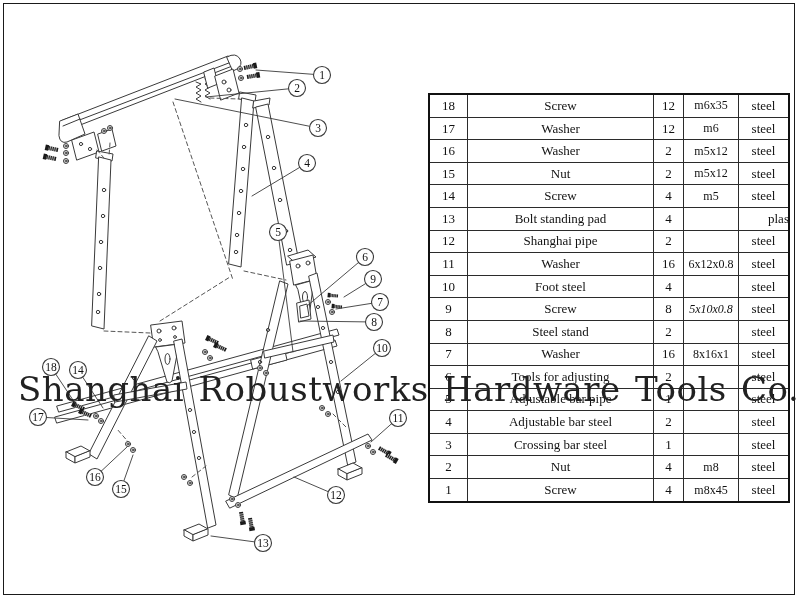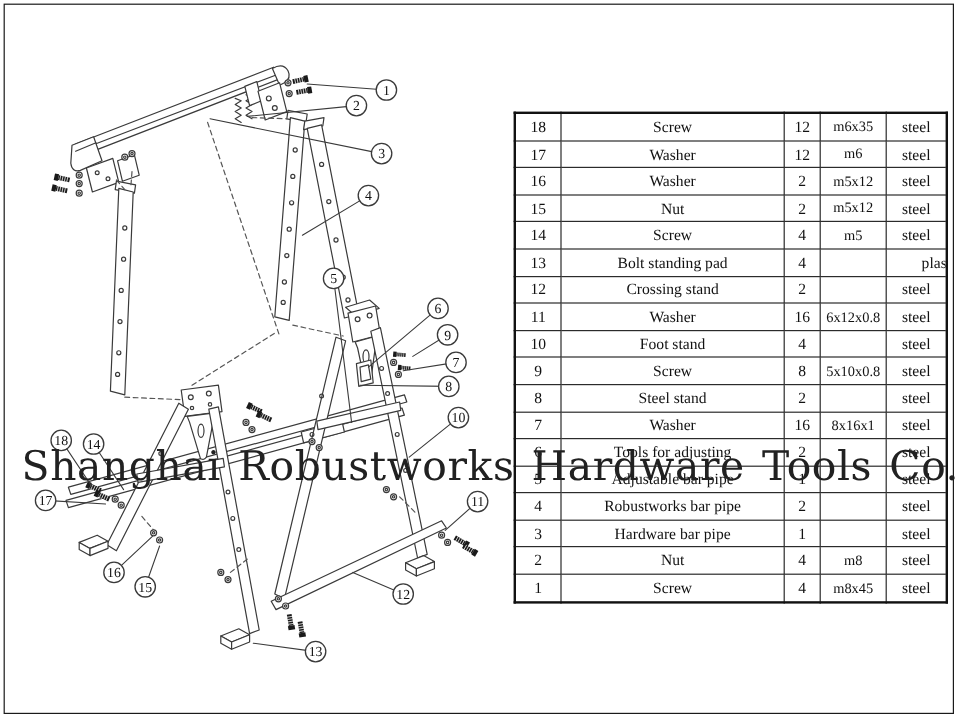--- a/index.html
+++ b/index.html
@@ -366,44 +366,44 @@
       </tr>
       <tr>
         <td class="c-no" style="width: 35px;">13</td>
         <td class="c-name" style="width: 183px;">Bolt standing pad</td>
         <td class="c-qty" style="width: 27px;">4</td>
         <td class="c-spec" style="width: 52px;"></td>
         <td class="c-material" style="width: 47px; padding-left: 29px;">plastic</td>
       </tr>
       <tr>
         <td class="c-no" style="width: 35px;">12</td>
-        <td class="c-name" style="width: 183px;">Crossing stand</td>
+        <td class="c-name" style="width: 183px;">Shanghai pipe</td>
         <td class="c-qty" style="width: 27px;">2</td>
         <td class="c-spec" style="width: 52px;"></td>
         <td class="c-material" style="width: 47px;">steel</td>
       </tr>
       <tr>
         <td class="c-no" style="width: 35px;">11</td>
         <td class="c-name" style="width: 183px;">Washer</td>
         <td class="c-qty" style="width: 27px;">16</td>
         <td class="c-spec" style="width: 52px;">6x12x0.8</td>
         <td class="c-material" style="width: 47px;">steel</td>
       </tr>
       <tr>
         <td class="c-no" style="width: 35px;">10</td>
-        <td class="c-name" style="width: 183px;">Foot stand</td>
+        <td class="c-name" style="width: 183px;">Foot steel</td>
         <td class="c-qty" style="width: 27px;">4</td>
         <td class="c-spec" style="width: 52px;"></td>
         <td class="c-material" style="width: 47px;">steel</td>
       </tr>
       <tr>
         <td class="c-no" style="width: 35px;">9</td>
         <td class="c-name" style="width: 183px;">Screw</td>
         <td class="c-qty" style="width: 27px;">8</td>
-        <td class="c-spec" style="width: 52px;">5x10x0.8</td>
+        <td class="c-spec" style="width: 52px; font-style: italic;">5x10x0.8</td>
         <td class="c-material" style="width: 47px;">steel</td>
       </tr>
       <tr>
         <td class="c-no" style="width: 35px;">8</td>
         <td class="c-name" style="width: 183px;">Steel stand</td>
         <td class="c-qty" style="width: 27px;">2</td>
         <td class="c-spec" style="width: 52px;"></td>
         <td class="c-material" style="width: 47px;">steel</td>
       </tr>
       <tr>
@@ -422,28 +422,28 @@
       </tr>
       <tr>
         <td class="c-no" style="width: 35px;">5</td>
         <td class="c-name" style="width: 183px;">Adjustable bar pipe</td>
         <td class="c-qty" style="width: 27px;">1</td>
         <td class="c-spec" style="width: 52px;"></td>
         <td class="c-material" style="width: 47px;">steel</td>
       </tr>
       <tr>
         <td class="c-no" style="width: 35px;">4</td>
-        <td class="c-name" style="width: 183px;">Robustworks bar pipe</td>
+        <td class="c-name" style="width: 183px;">Adjustable bar steel</td>
         <td class="c-qty" style="width: 27px;">2</td>
         <td class="c-spec" style="width: 52px;"></td>
         <td class="c-material" style="width: 47px;">steel</td>
       </tr>
       <tr>
         <td class="c-no" style="width: 35px;">3</td>
-        <td class="c-name" style="width: 183px;">Hardware bar pipe</td>
+        <td class="c-name" style="width: 183px;">Crossing bar steel</td>
         <td class="c-qty" style="width: 27px;">1</td>
         <td class="c-spec" style="width: 52px;"></td>
         <td class="c-material" style="width: 47px;">steel</td>
       </tr>
       <tr>
         <td class="c-no" style="width: 35px;">2</td>
         <td class="c-name" style="width: 183px;">Nut</td>
         <td class="c-qty" style="width: 27px;">4</td>
         <td class="c-spec" style="width: 52px;">m8</td>
         <td class="c-material" style="width: 47px;">steel</td>

